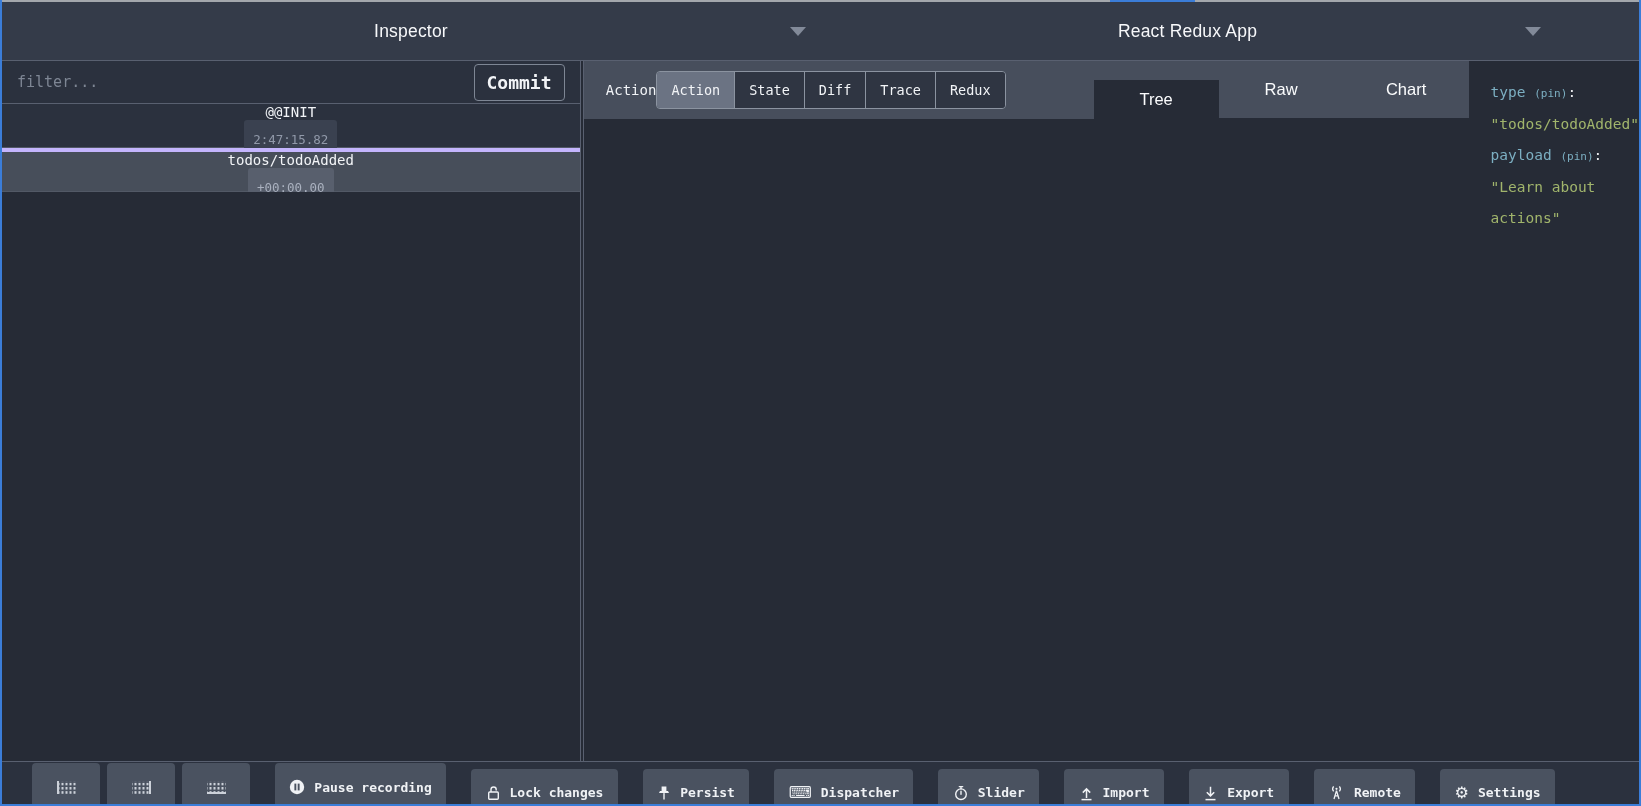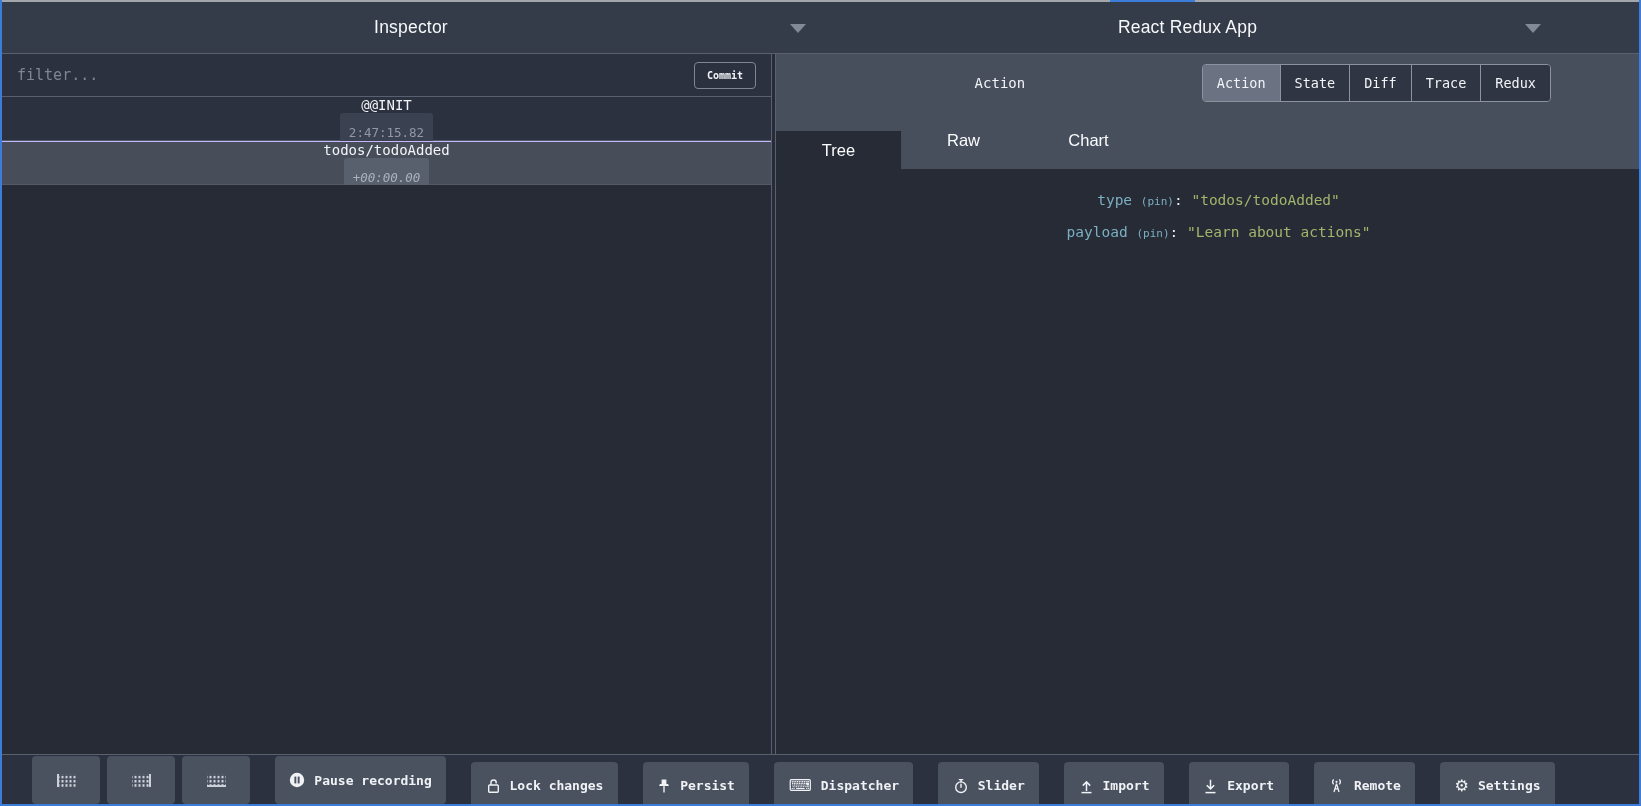--- a/index.html
+++ b/index.html
@@ -13,51 +13,51 @@
     border-right:2px solid #3b7dd8;
     border-bottom:2px solid #3b7dd8;
   }
   .mono { font-family:"DejaVu Sans Mono", monospace; }
 
   
   .top-strip { height:2px; width:100%; background:#a3a7ac; position:relative; }
   .top-strip .indicator { position:absolute; left:1108px; top:0; width:85px; height:2px; background:#3b7dd8; }
 
   
-  .top-bar { height:52px; background:#343b49; border-bottom:1px solid #596070; display:flex; }
+  .top-bar { height:59px; background:#343b49; border-bottom:1px solid #596070; display:flex; }
   .select-box { position:relative; display:flex; align-items:center; justify-content:center; cursor:pointer; }
   .select-left { width:818px; }
   .select-right { flex:1; margin-right:84px; }
   .select-box .label { color:#f7f8fa; font-size:17.5px; letter-spacing:.2px; }
   .caret { position:absolute; right:14px; top:50%; margin-top:-4px; width:0; height:0;
            border-left:8px solid transparent; border-right:8px solid transparent; border-top:9px solid #828a99; }
 
   
   .main { display:flex; height:700px; }
   .left-panel { width:770px; border-right:1px solid #596070; background:#262b36; display:flex; flex-direction:column; }
   .split-gap { width:3px; background:#262b36; }
-  .right-panel { flex:1; border-left:1px solid #596070; background:#262b36; display:flex; flex-direction:column;text-align:center; }
+  .right-panel { flex:1; border-left:1px solid #596070; background:#262b36; display:flex; flex-direction:row; }
 
   
   .filter-row { height:43px; background:#2b313e; border-bottom:1px solid #596070;
                 display:flex; align-items:center; padding:0 15px; }
   .filter-input { flex:1; background:transparent; border:none; outline:none; color:#e8eaee;
                   font-family:"DejaVu Sans Mono", monospace; font-size:15px; }
   .filter-input::placeholder { color:#7e8694; }
   .commit-btn { background:transparent; border:1px solid #7e8694; border-radius:4px;
-                color:#f2f4f7; font-family:"DejaVu Sans Mono", monospace; font-size:10px; font-weight:bold;
+                color:#f2f4f7; font-family:"DejaVu Sans Mono", monospace; font-size:18px; font-weight:bold;
                 padding:7px 12px; cursor:pointer; }
 
   
   .action-row { height:44px; display:flex; align-items:center; padding:0 15px;
                 background:#2b313e; border-bottom:1px solid #525966; cursor:pointer;flex-direction:column; }
-  .action-row.selected { background:#474e5a; border-top:1px solid #c4b5fd;align-items:center; }
+  .action-row.selected { background:#474e5a; border-top:4px solid #c4b5fd;align-items:center; }
   .action-name { flex:1; color:#f2f4f7; font-size:14px; }
   .time-badge { font-size:12.5px; padding:12px 9px; border-radius:3px; background:#3a4150; color:#9199a9; }
-  .action-row.selected .time-badge { background:#585f6d; color:#aab1bf;font-style:italic; }
+  .action-row.selected .time-badge { background:#585f6d; color:#aab1bf; }
   .list-rest { flex:1; background:#262b36; }
 
   
   .rp-header { height:58px; background:#474e5c; display:flex; align-items:center; }
   .rp-title { color:#f2f4f7; font-size:14px; padding-left:22px; flex:1; }
   .tab-group { display:flex; border:1px solid #8b93a0; border-radius:4px; overflow:hidden; margin-right:88px; }
   .tab { background:#2f3542; color:#f2f4f7; font-family:"DejaVu Sans Mono", monospace; font-size:13.5px;
          padding:10px 14px; border-right:1px solid #8b93a0; cursor:pointer; }
   .tab:last-child { border-right:none; }
   .tab.active { background:#6b7383; }

